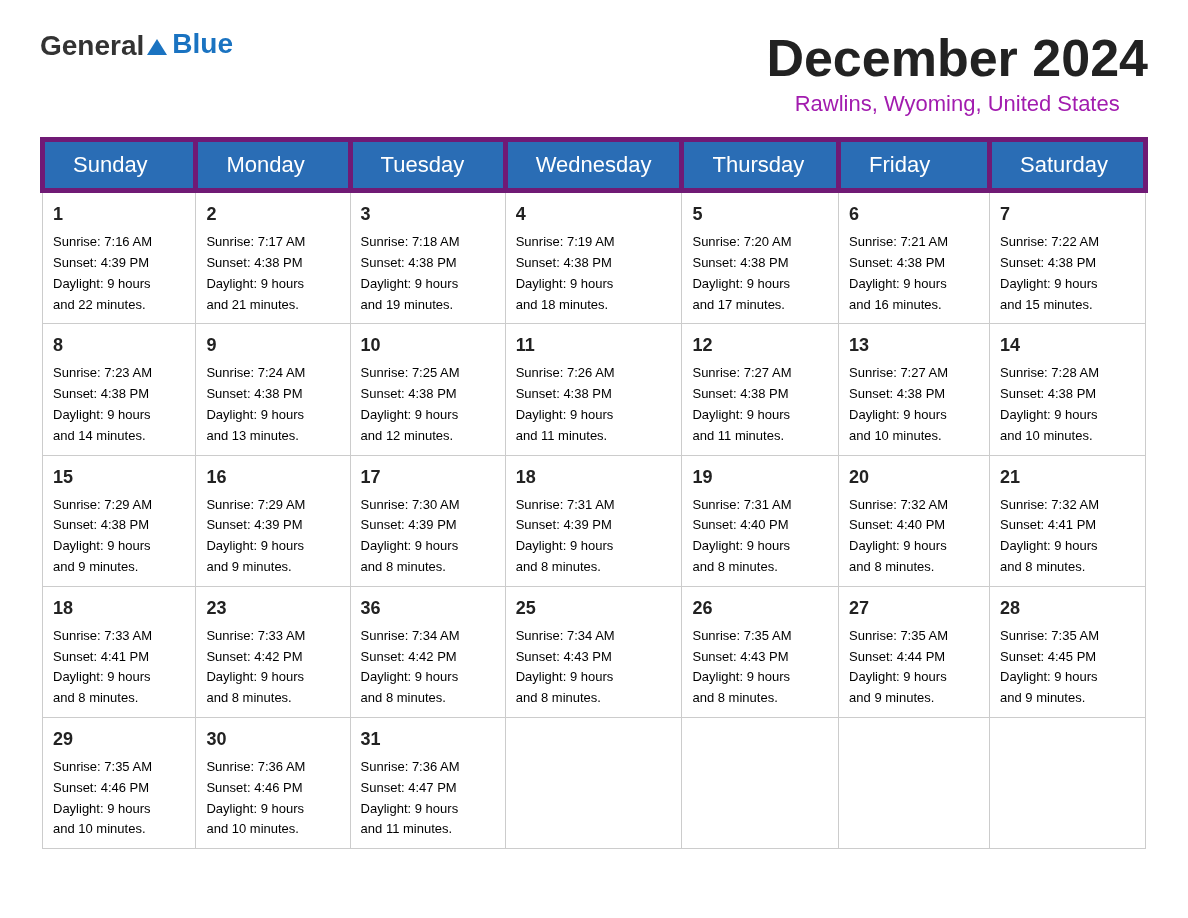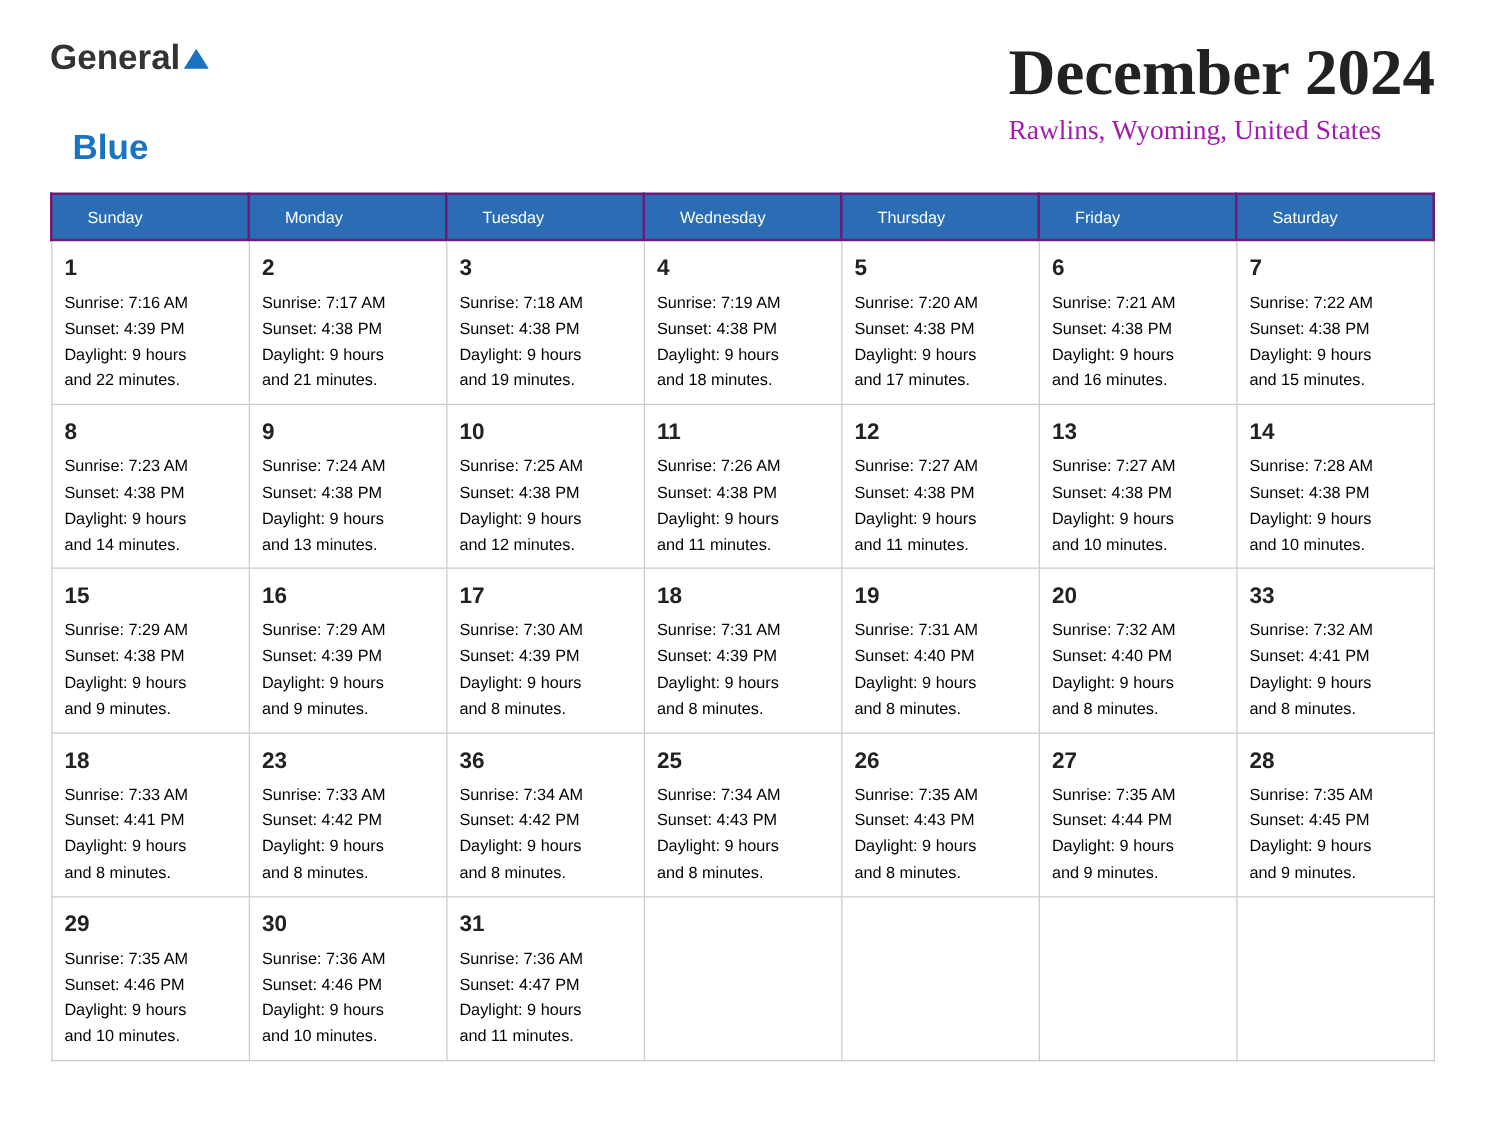--- a/index.html
+++ b/index.html
@@ -20,46 +20,45 @@
       font-size: 28px;
       font-weight: bold;
       color: #333333;
     }
     .logo-blue {
       font-size: 28px;
       font-weight: bold;
       color: #1a73c1;
     }
     .title-block {
-      text-align: left;
-      font-family: Liberation Serif, serif;
+      text-align: center;
     }
     .title-month {
       font-size: 52px;
       font-weight: bold;
       color: #222222;
       line-height: 1.1;
     }
     .title-location {
       font-size: 22px;
       color: #a21caf;
       margin-top: 4px;
     }
     .calendar-table {
       width: 100%;
       border-collapse: collapse;
       border: 1px solid #aaaaaa;
     }
     .calendar-table th {
       background-color: #2a6db5;
       color: #ffffff;
-      font-size: 13px;
+      font-size: 22px;
       font-weight: normal;
       padding: 10px 28px;
-      border: 2px solid #701a75;
+      border: 5px solid #701a75;
       text-align: left;
     }
     .calendar-table td {
       vertical-align: top;
       padding: 8px 10px;
       border: 1px solid #cccccc;
       width: 14.28%;
       min-height: 100px;
       background: #ffffff;
       font-size: 13px;
@@ -76,22 +75,21 @@
       display: block;
       margin-bottom: 4px;
     }
     .day-info {
       font-size: 13px;
       color: #000000;
       line-height: 1.6;
     }
     .logo-wrapper {
       display: flex;
-      flex-direction: column;
-      gap: 44px;
+      flex-direction: row;
     }
     .logo-line1 {
       display: flex;
       align-items: center;
     }
     .logo-line2 {
       display: flex;
       align-items: center;
       margin-top: -4px;
       margin-left: 2px;
@@ -104,21 +102,21 @@
   <div class="logo-wrapper">
     <div class="logo-line1">
       <span class="logo-text-general">General</span>
       <span style="display:inline-block; margin-left:3px; margin-top:6px;">
         <svg width="20" height="20" viewBox="0 0 20 20">
             <polygon points="10,2 20,18 0,18" fill="#1a73c1"></polygon>
           </svg>
       </span>
     </div>
     <div class="logo-line2">
-      <span class="logo-blue" style="margin-left:16px;">Blue</span>
+      <span class="logo-blue" style="margin-left:3px;">Blue</span>
     </div>
   </div>
   <div class="title-block">
     <div class="title-month">December 2024</div>
     <div class="title-location">Rawlins, Wyoming, United States</div>
   </div>
 </div>
 
 <table class="calendar-table">
   <thead>
@@ -212,21 +210,21 @@
       </td>
         <td>
         <span class="day-number">19</span>
         <span class="day-info">Sunrise: 7:31 AM<br>Sunset: 4:40 PM<br>Daylight: 9 hours<br>and 8 minutes.</span>
       </td>
         <td>
         <span class="day-number">20</span>
         <span class="day-info">Sunrise: 7:32 AM<br>Sunset: 4:40 PM<br>Daylight: 9 hours<br>and 8 minutes.</span>
       </td>
         <td>
-        <span class="day-number">33</span>
+        <span class="day-number">21</span>
         <span class="day-info">Sunrise: 7:32 AM<br>Sunset: 4:41 PM<br>Daylight: 9 hours<br>and 8 minutes.</span>
       </td>
       </tr>
       <tr>
         <td>
         <span class="day-number">18</span>
         <span class="day-info">Sunrise: 7:33 AM<br>Sunset: 4:41 PM<br>Daylight: 9 hours<br>and 8 minutes.</span>
       </td>
         <td>
         <span class="day-number">23</span>

